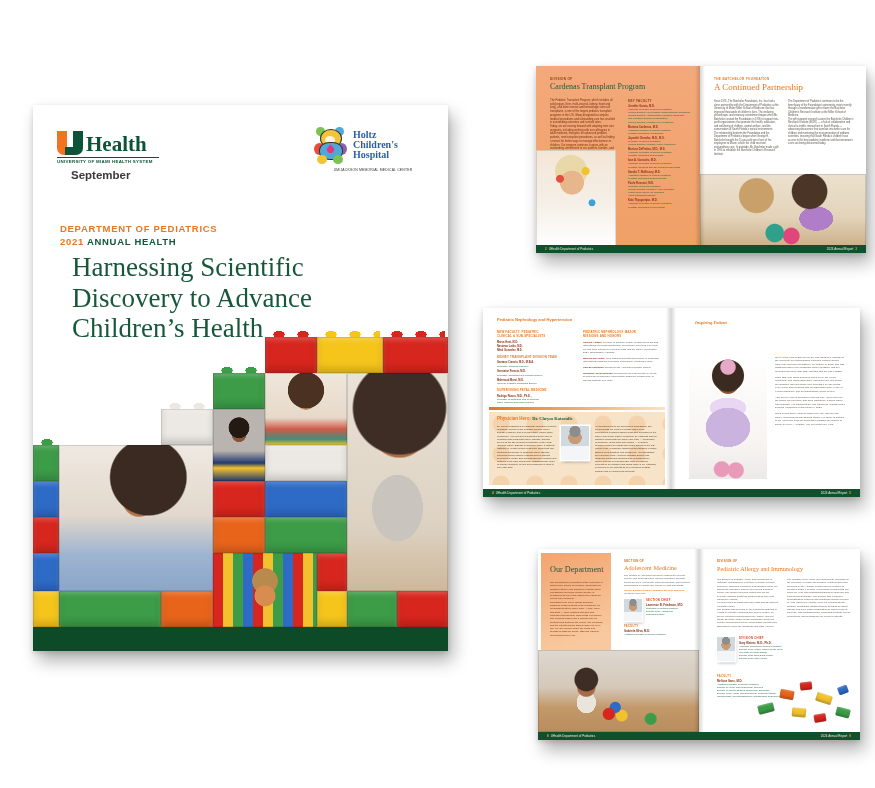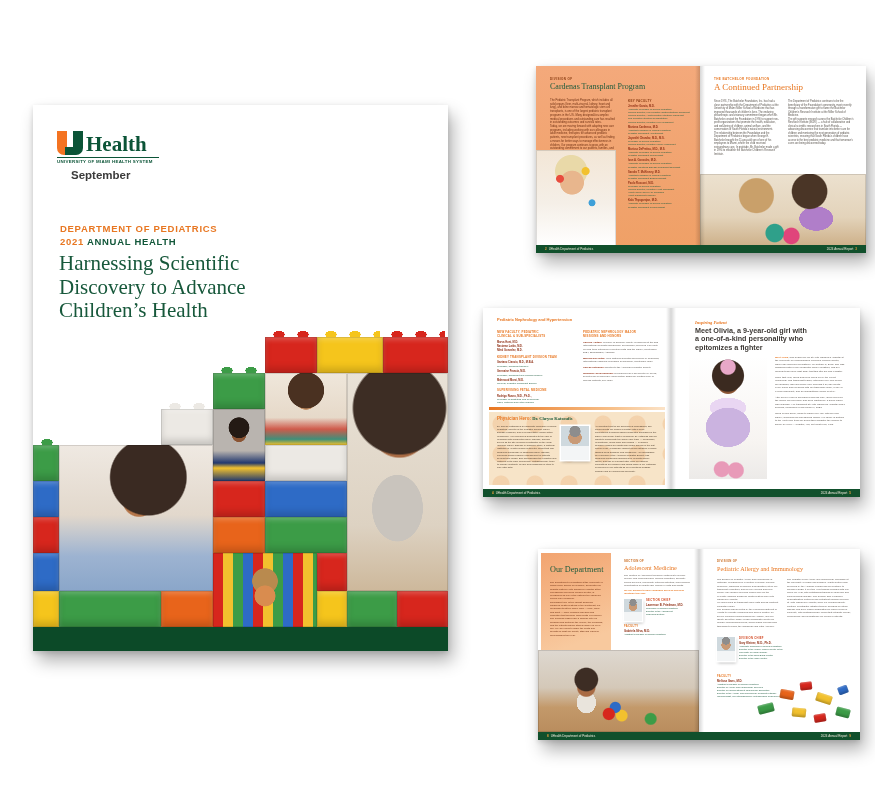--- a/index.html
+++ b/index.html
@@ -40,21 +40,21 @@
   .bear .a2{left:22px;top:18px;width:11px;height:12px;background:#8a5fb5;}
   .bear .bd{left:5px;top:17px;width:22px;height:16px;background:#4fa8d8;border:1px solid #333;border-radius:45%;}
   .bear .ht{left:13px;top:21px;width:7px;height:7px;background:#e8317f;transform:rotate(45deg);border-radius:0 50% 50% 50%;}
   .bear .l1{left:3px;top:30px;width:10px;height:9px;background:#f2c438;}
   .bear .l2{left:19px;top:30px;width:10px;height:9px;background:#7bc24e;}
   .holtz-name{font-family:"Liberation Serif",serif;font-weight:bold;color:#2c5fa8;font-size:10px;line-height:1.02;}
   .holtz-sub{font-size:3.4px;letter-spacing:.2px;color:#333;margin-top:3px;text-align:center;}
   .cov-eyebrow{position:absolute;left:27px;top:118px;font-size:9.5px;font-weight:bold;letter-spacing:.7px;color:#e87722;}
   .cov-eyebrow2{position:absolute;left:27px;top:131px;font-size:9.5px;font-weight:bold;letter-spacing:.7px;color:#12573a;}
   .cov-eyebrow2 .yr{color:#e87722;}
-  .cov-title{position:absolute;left:26px;top:147px;font-family:"Liberation Serif",serif;font-size:21px;line-height:1.13;color:#17583b;}
+  .cov-title{position:absolute;left:39px;top:147px;font-family:"Liberation Serif",serif;font-size:27px;line-height:1.13;color:#17583b;}
   #mosaic{position:absolute;left:0;top:232px;width:415px;height:290px;}
   .bk{position:absolute;background:var(--c);box-shadow:inset 0 0 0 1px rgba(0,0,0,.10),inset 0 -5px 7px rgba(0,0,0,.16),inset 0 3px 5px rgba(255,255,255,.22);}
   .bk.st::before{content:"";position:absolute;top:-6px;left:3px;right:3px;height:6px;
      background-image:radial-gradient(ellipse 8px 5px at 11px 3.5px,var(--c) 70%,rgba(0,0,0,0) 72%);
      background-size:24px 6px;background-repeat:repeat-x;}
   .ph{position:absolute;box-shadow:inset 0 0 0 1px rgba(0,0,0,.12);}
   .covbar{position:absolute;left:0;top:522px;width:415px;height:24px;background:#0c4a28;}
 
   
   #sp-top{left:536px;top:66px;width:330px;height:187px;}
@@ -148,20 +148,40 @@
           <div class="ul"></div>
             <div class="ur"></div>
             <div class="ub"></div>
         </div>
         <div class="uh-health serif">Health</div>
       </div>
       <div class="uh-tag">UNIVERSITY OF MIAMI HEALTH SYSTEM</div>
       <div class="uh-dept">September</div>
     </div>
 
+    <div class="holtz">
+      <div class="holtz-row">
+        <div class="bear">
+          <i class="e1"></i>
+            <i class="e2"></i>
+            <i class="hd"></i>
+            <i class="mz"></i>
+          <i class="a1"></i>
+            <i class="a2"></i>
+            <i class="bd"></i>
+            <i class="ht"></i>
+            <i class="l1"></i>
+            <i class="l2"></i>
+        </div>
+        <div class="holtz-name pre">Holtz
+Children's
+Hospital</div>
+      </div>
+      <div class="holtz-sub">UM/JACKSON MEMORIAL MEDICAL CENTER</div>
+    </div>
 
     <div class="cov-eyebrow">DEPARTMENT OF PEDIATRICS</div>
     <div class="cov-eyebrow2"><span class="yr">2021</span><span> ANNUAL HEALTH</span></div>
     <div class="cov-title pre">Harnessing Scientific
 Discovery to Advance
 Children’s Health</div>
 
     <div id="mosaic">
 
       <div class="bk st" style="--c:#d7261d;left:232px;top:0;width:52px;height:36px;"></div>
@@ -341,23 +361,20 @@
       <div class="sm-rule"></div>
       <div class="hero">
         <div class="hero-t"><span class="o">Physician Hero:</span><span class="g serif"> Dr. Chryso Katsoufis</span></div>
         <div class="hero-c hero-c1 pre">Dr. Chryso Katsoufis is an associate professor of clinical pediatrics, director of the Pediatric Chronic Kidney Disease Program, and a representative leader within nephrology. Her research is dedicated to the care of newborns with congenital kidney disease, and she serves as the site principal investigator for the CKiD (Chronic Kidney Disease in Children) study, a National Institutes of Health-funded multicenter cohort that has advanced knowledge in childhood kidney disease, improving blood pressure management in patients beyond their illness. She spearheaded the Pediatric and Maternal Fetal Care Nephrology Multidisciplinary team to provide continuity of care from diagnosis in utero to care after birth.</div>
         <div class="headshot" style="left:72px;top:14px;width:28px;height:34px;"></div>
         <div class="hero-c hero-c2 pre">An important part of her approach is compassion; she complements her clinical expertise with a deep commitment to families facing congenital anomalies of the kidney and urinary tract in newborns. Dr. Katsoufis has led efforts to incorporate the whole care team — nephrology, neonatology, social work and nursing — in shared decision-making for infants who begin dialysis in the first weeks of life, a singularly difficult clinical situation in which families need guidance and confidence. Her scholarship as a member of the American Pediatric Society has advanced consensus guidelines for neonatal kidney failure, and she is a sought-after voice on national committees for newborn and failing kidneys. Dr. Katsoufis is beloved by her patients as an exceptional bedside clinician and an unwavering advocate.</div>
       </div>
     </div>
     <div class="smr">
       <div class="smr-eyebrow">Inspiring Patient</div>
-      <div class="smr-title pre">Meet Olivia, a 9-year-old girl with
-a one-of-a-kind personality who
-epitomizes a fighter</div>
       <div class="ph smr-photo" style="background:
         radial-gradient(circle at 50% 9%,#e8a8c8 6%,rgba(0,0,0,0) 7%),
         radial-gradient(circle at 50% 16%,#3b2a20 14%,rgba(0,0,0,0) 15%),
         radial-gradient(circle at 50% 22%,#8a5433 10%,rgba(0,0,0,0) 11%),
         radial-gradient(ellipse 34px 30px at 50% 58%,#cbb3e0 65%,rgba(0,0,0,0) 66%),
         radial-gradient(ellipse 26px 14px at 50% 42%,#e9d6f2 70%,rgba(0,0,0,0) 71%),
         radial-gradient(circle at 42% 92%,#e89ab8 6%,rgba(0,0,0,0) 7%),
         radial-gradient(circle at 60% 93%,#e89ab8 6%,rgba(0,0,0,0) 7%),
         linear-gradient(180deg,#ffffff 0%,#f7f4f1 70%,#eceae8 100%);box-shadow:none;"></div>
       <div class="smr-body">

